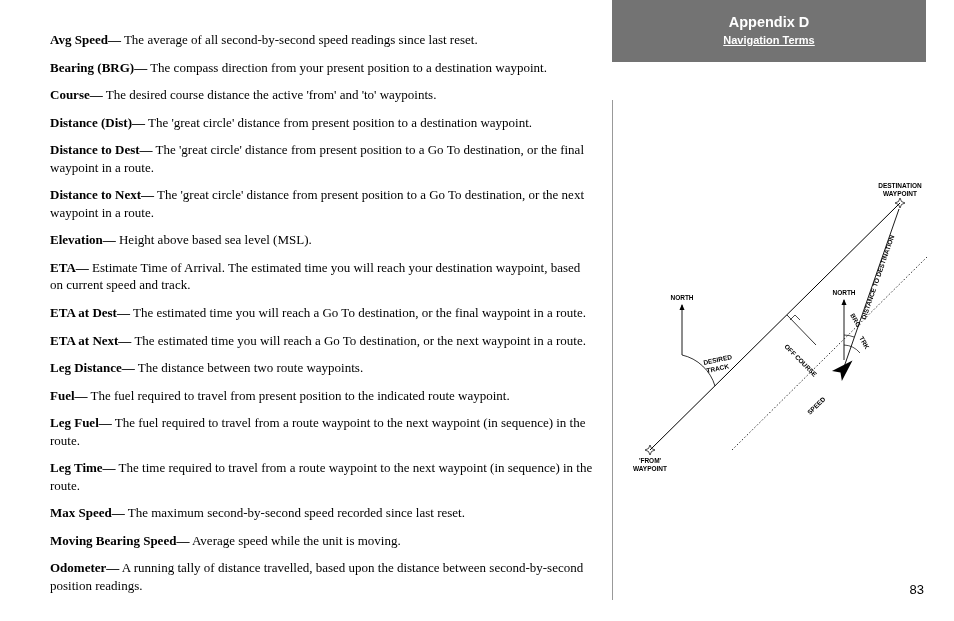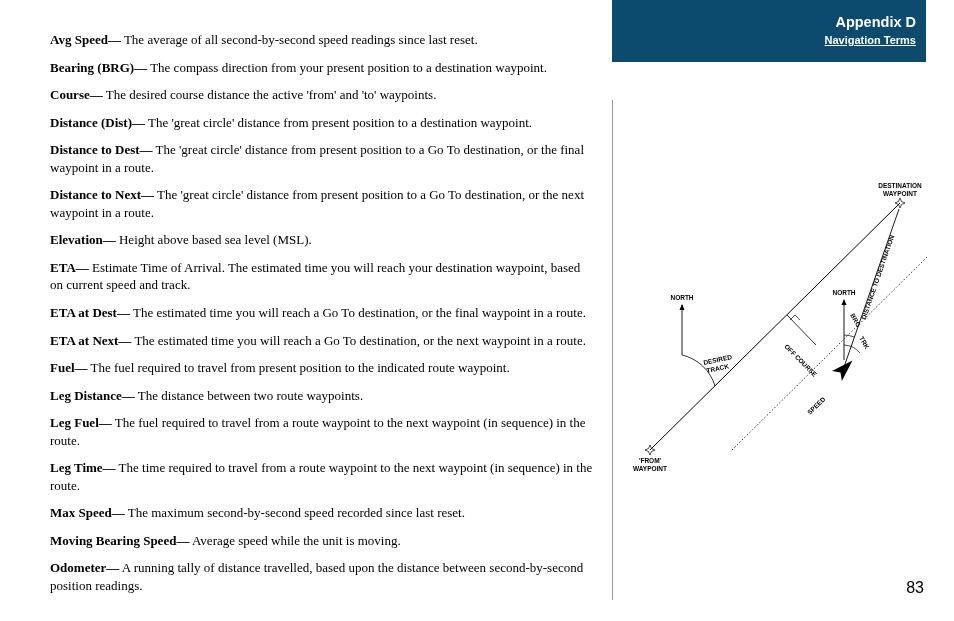--- a/index.html
+++ b/index.html
@@ -20,23 +20,23 @@
   }
   .left-col {
     width: 612px;
     padding: 31px 18px 20px 50px;
   }
   .right-col {
     width: 342px;
     position: relative;
   }
   .header-box {
-    background: #0c4a6e;
+    background: #737373;
     color: #fff;
-    text-align: right;
+    text-align: center;
     padding: 14px 10px 16px 10px;
     margin-right: 28px;
   }
   .header-title {
     font-weight: bold;
     font-size: 14.5px;
     margin-bottom: 4px;
     font-family: Arial, Helvetica, sans-serif;
   }
   .header-sub {
@@ -64,21 +64,21 @@
     left: 0;
     top: 100px;
     width: 0;
     height: 500px;
     border-left: 1px solid #999;
   }
   .page-num {
     position: absolute;
     bottom: 24px;
     right: 30px;
-    font-size: 16px;
+    font-size: 13px;
     font-family: Arial, Helvetica, sans-serif;
     margin-left: 9px;
   }
   .d-label {
     font-family: Arial, Helvetica, sans-serif;
     font-size: 6.5px;
     font-weight: bold;
     fill: #000;
   }
 </style>
@@ -91,22 +91,22 @@
         <p><span class="term">Avg Speed—</span><span> The average of all second-by-second speed readings since last reset.</span></p>
         <p><span class="term">Bearing (BRG)—</span><span> The compass direction from your present position to a destination waypoint.</span></p>
         <p><span class="term">Course—</span><span> The desired course distance the active 'from' and 'to' waypoints.</span></p>
         <p><span class="term">Distance (Dist)—</span><span> The 'great circle' distance from present position to a destination waypoint.</span></p>
         <p><span class="term">Distance to Dest—</span><span> The 'great circle' distance from present position to a Go To destination, or the final waypoint in a route.</span></p>
         <p><span class="term">Distance to Next—</span><span> The 'great circle' distance from present position to a Go To destination, or the next waypoint in a route.</span></p>
         <p><span class="term">Elevation—</span><span> Height above based sea level (MSL).</span></p>
         <p><span class="term">ETA—</span><span> Estimate Time of Arrival. The estimated time you will reach your destination waypoint, based on current speed and track.</span></p>
         <p><span class="term">ETA at Dest—</span><span> The estimated time you will reach a Go To destination, or the final waypoint in a route.</span></p>
         <p><span class="term">ETA at Next—</span><span> The estimated time you will reach a Go To destination, or the next waypoint in a route.</span></p>
+        <p><span class="term">Leg Distance—</span><span> The distance between two route waypoints.</span></p>
         <p><span class="term">Fuel—</span><span> The fuel required to travel from present position to the indicated route waypoint.</span></p>
-        <p><span class="term">Leg Distance—</span><span> The distance between two route waypoints.</span></p>
         <p><span class="term">Leg Fuel—</span><span> The fuel required to travel from a route waypoint to the next waypoint (in sequence) in the route.</span></p>
         <p><span class="term">Leg Time—</span><span> The time required to travel from a route waypoint to the next waypoint (in sequence) in the route.</span></p>
         <p><span class="term">Max Speed—</span><span> The maximum second-by-second speed recorded since last reset.</span></p>
         <p><span class="term">Moving Bearing Speed—</span><span> Average speed while the unit is moving.</span></p>
         <p><span class="term">Odometer—</span><span> A running tally of distance travelled, based upon the distance between second-by-second position readings.</span></p>
       </div>
   </div>
   <div class="right-col">
     <div class="vdivider"></div>
     <div class="header-box">

